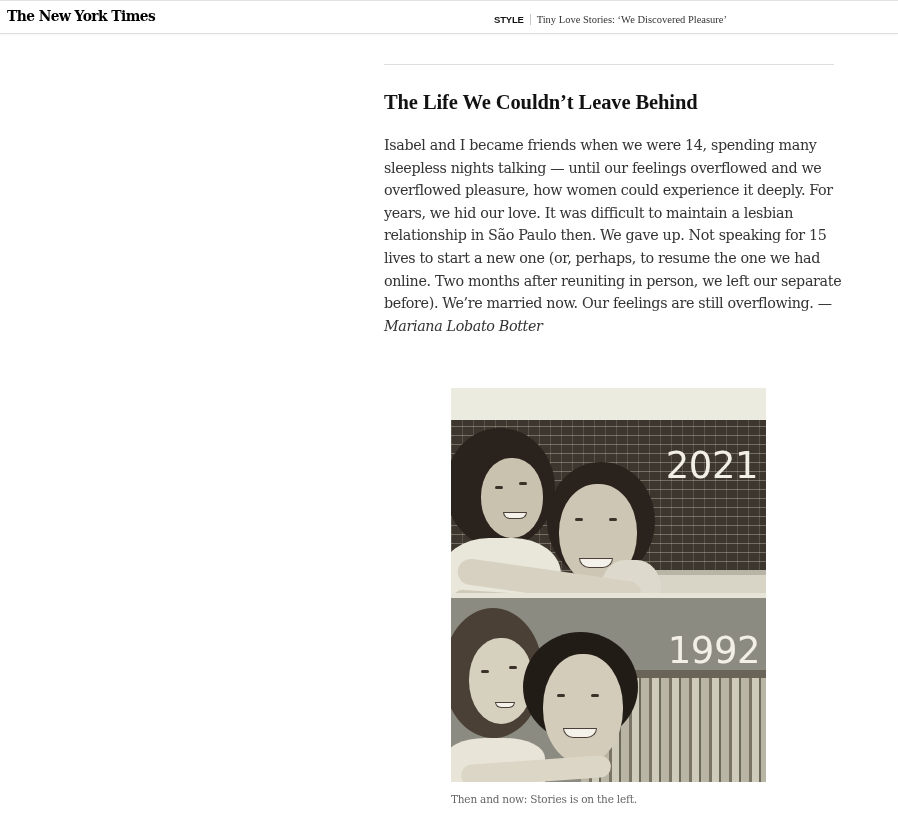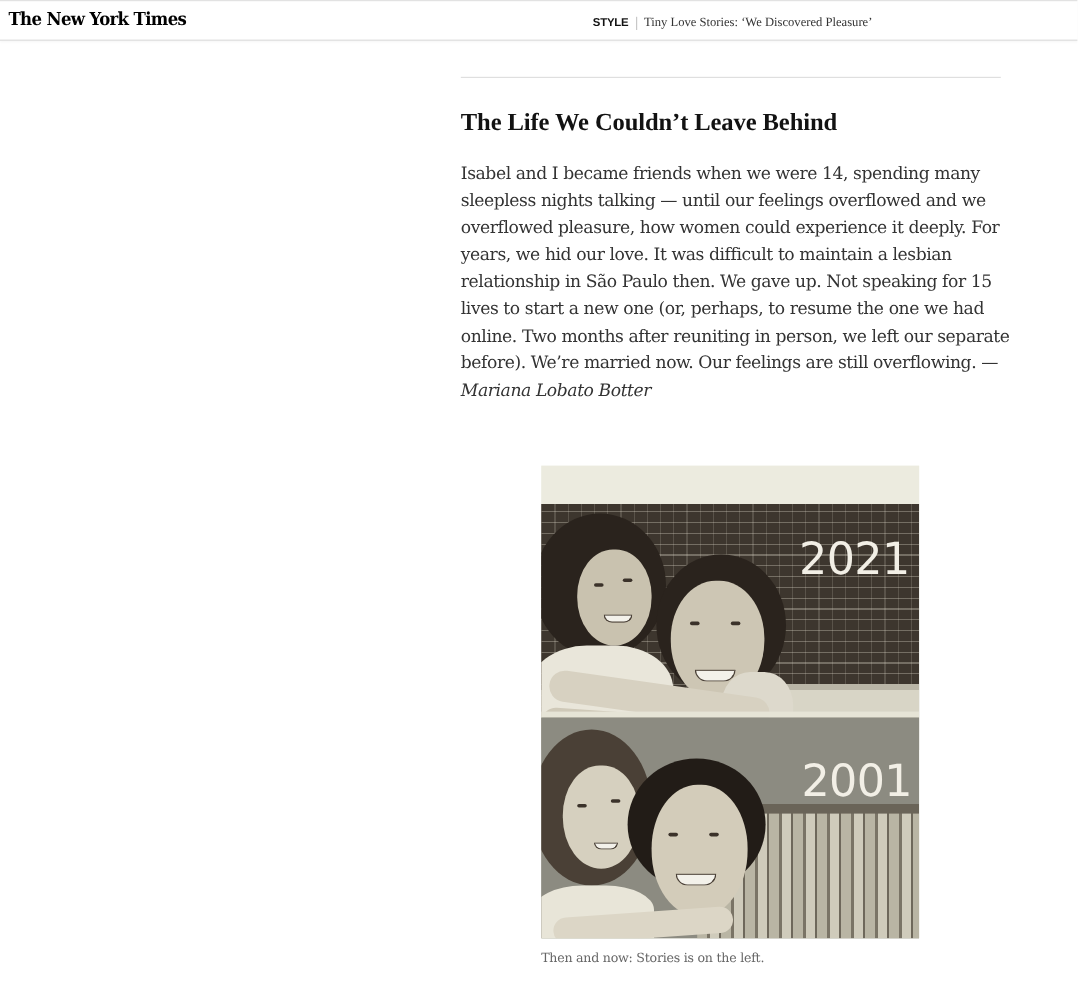--- a/index.html
+++ b/index.html
@@ -157,17 +157,17 @@
     <div class="eye" style="left:58px;top:68px;"></div>
     <div class="smile" style="left:44px;top:104px;width:20px;height:6px;"></div>
 
     <div class="hair" style="left:72px;top:34px;width:115px;height:110px;background:#221c17;"></div>
     <div class="face" style="left:92px;top:56px;width:80px;height:110px;background:#d3ccba;"></div>
     <div class="eye" style="left:106px;top:96px;"></div>
     <div class="eye" style="left:140px;top:96px;"></div>
     <div class="smile" style="left:112px;top:130px;width:34px;height:10px;"></div>
     <div class="shirt" style="left:-6px;top:140px;width:100px;height:50px;background:#e8e5d8;"></div>
     <div class="arm" style="left:10px;top:162px;width:150px;height:22px;transform:rotate(-4deg);background:#dcd6c6;"></div>
-    <div class="year year-2001">2001</div>
+    <div class="year year-2001">1992</div>
   </div>
 </figure>
 
 <figcaption class="caption">Then and now: Stories is on the left.</figcaption>
 
 </body></html>

